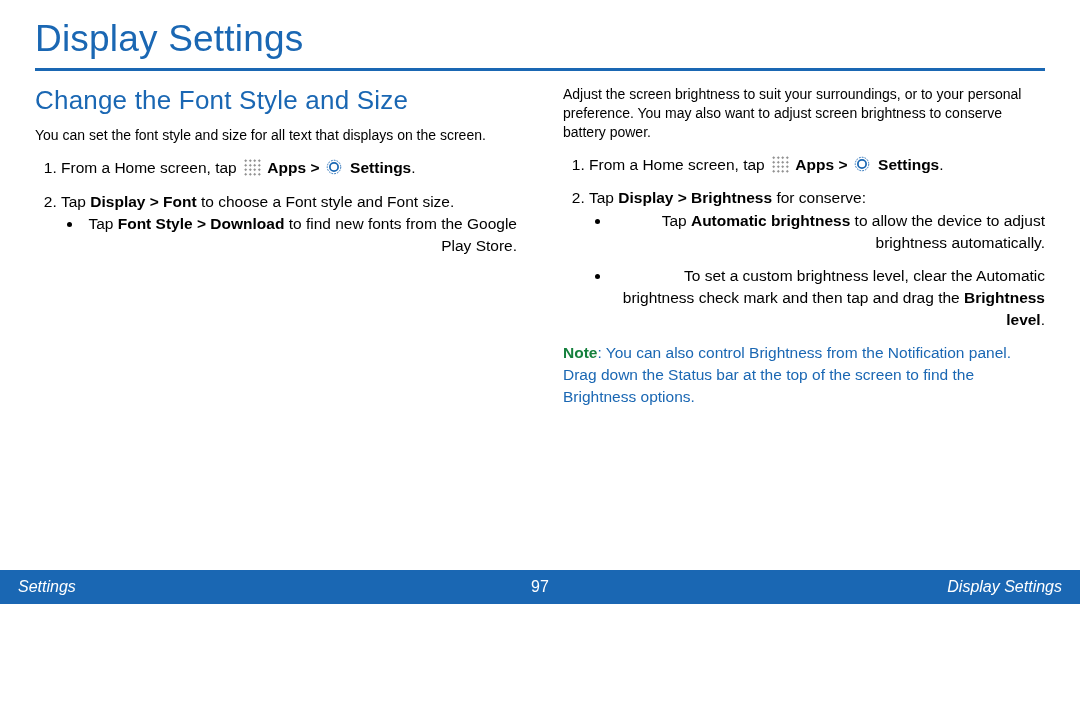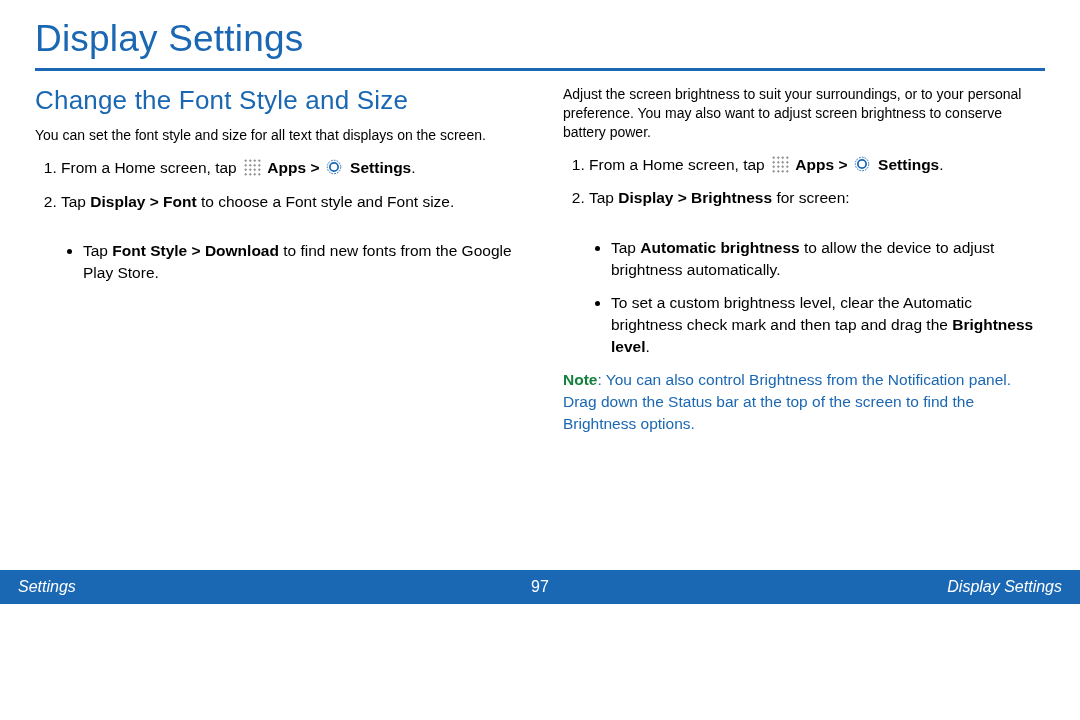--- a/index.html
+++ b/index.html
@@ -45,22 +45,23 @@
     padding-left: 26px;
     font-size: 15.5px;
   }
   ol.steps > li {
     margin-bottom: 12px;
     line-height: 1.4;
   }
   ul.bullets {
     list-style: disc;
     padding-left: 22px;
-    margin-top: 28px;
+    margin-top: 1px;
     font-size: 15.5px;
+    text-align: right;
   }
   ul.bullets > li {
     margin-bottom: 12px;
     line-height: 1.4;
   }
   .b { font-weight: 700; }
   .note {
     font-size: 15.5px;
     line-height: 1.4;
     color: #1a67b3;
@@ -141,21 +142,21 @@
     <div class="col">
       <p class="intro">Adjust the screen brightness to suit your surroundings, or to your personal preference. You may also want to adjust screen brightness to conserve battery power.</p>
       <ol class="steps">
         <li>
           <span>From a Home screen, tap </span><span class="apps-icon"></span> <span class="b">Apps &gt; </span><span class="gear-icon"><svg width="18" height="18" viewBox="0 0 24 24">
                 <circle cx="12" cy="12" r="9" fill="none" stroke="#1a67b3" stroke-width="1.2" stroke-dasharray="2.4 1.4"></circle>
                 <circle cx="12" cy="12" r="5.5" fill="none" stroke="#1a67b3" stroke-width="2.3"></circle>
               </svg></span> <span class="b">Settings</span><span>.</span>
         </li>
         <li>
-          <span>Tap </span><span class="b">Display &gt; Brightness</span><span> for screen:</span>
+          <span>Tap </span><span class="b">Display &gt; Brightness</span><span> for conserve:</span>
           <ul class="bullets">
             <li>
               <span>Tap </span><span class="b">Automatic brightness</span><span> to allow the device to adjust brightness automatically.</span>
             </li>
             <li>
               <span>To set a custom brightness level, clear the Automatic brightness check mark and then tap and drag the </span><span class="b">Brightness level</span><span>.</span>
             </li>
           </ul>
         </li>
       </ol>

